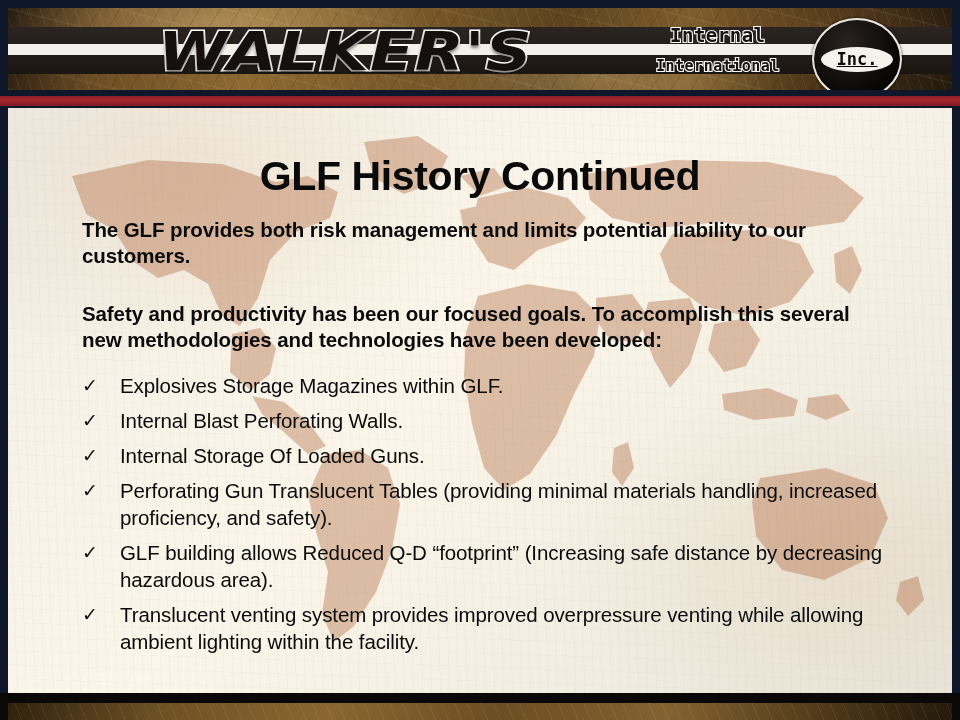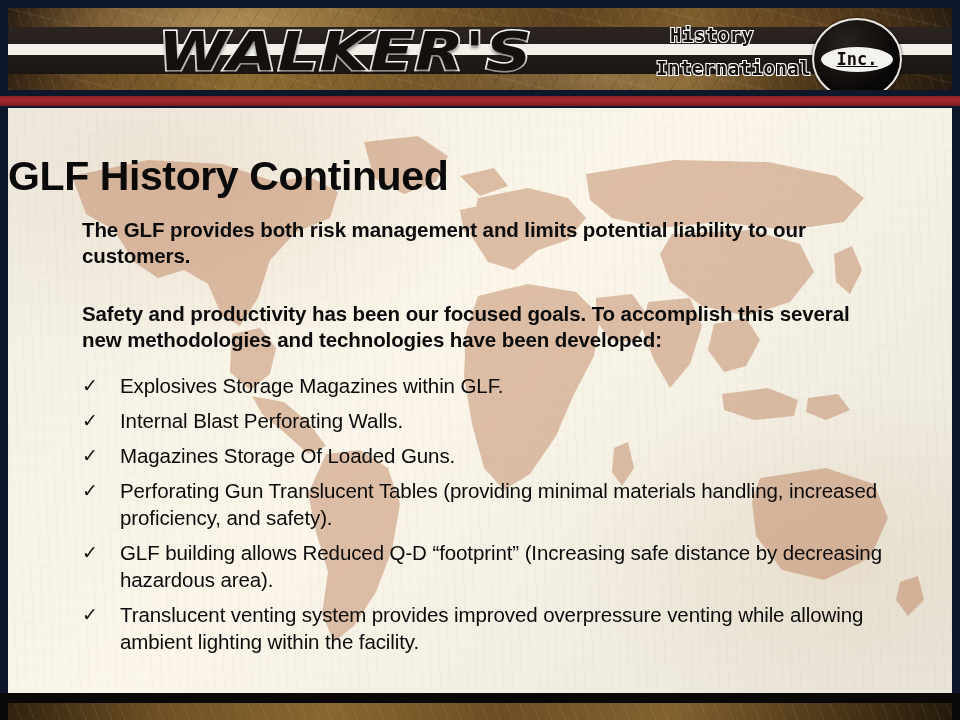--- a/index.html
+++ b/index.html
@@ -107,21 +107,21 @@
     font-family: "DejaVu Sans Mono", monospace;
     font-size: 19px;
     font-weight: bold;
     color: #18120f;
     -webkit-text-stroke: 2.2px #ffffff;
     paint-order: stroke fill;
     white-space: nowrap;
     letter-spacing: 0.5px;
   }
   #subword-holdings { top: 0px; left: 14px; }
-  #subword-international { top: 33px; left: 0px; font-size: 19px; }
+  #subword-international { top: 33px; left: 0px; font-size: 15px; }
 
   
   #inc-badge {
     position: absolute;
     left: 804px;
     top: 10px;
     width: 86px;
     height: 78px;
     border-radius: 50%;
     background: radial-gradient(circle at 38% 30%, #2a2320 0%, #0b0908 62%, #000 100%);
@@ -195,21 +195,21 @@
     pointer-events: none;
   }
   #world-map path { fill: #b5714a; }
 
   
   #slide-title {
     position: absolute;
     left: 0;
     top: 18px;
     width: 944px;
-    text-align: left;
+    text-align: center;
     font-family: "Liberation Sans", sans-serif;
     font-size: 41px;
     font-weight: bold;
     color: #0a0a0a;
     letter-spacing: -0.4px;
   }
 
   
   .para {
     position: absolute;
@@ -311,21 +311,21 @@
 <div id="slide">
 
   <div id="header-banner">
     <div class="crumple"></div>
     <div id="header-band-dark"></div>
     <div id="header-band-white"></div>
 
     <div id="wordmark">WALKER'S</div>
 
     <div id="sub-words">
-      <div class="subword" id="subword-holdings">History</div>
+      <div class="subword" id="subword-holdings">Internal</div>
       <div class="subword" id="subword-international">International</div>
     </div>
 
     <div id="inc-badge">
       <div id="inc-ellipse">
         <span id="inc-text">Inc.</span>
       </div>
     </div>
   </div>
 
@@ -393,21 +393,21 @@
       <li class="bullet-item">
         <span class="bullet-mark">✓</span>
         <span class="bullet-text">Explosives Storage Magazines within GLF.</span>
       </li>
       <li class="bullet-item">
         <span class="bullet-mark">✓</span>
         <span class="bullet-text">Internal Blast Perforating Walls.</span>
       </li>
       <li class="bullet-item">
         <span class="bullet-mark">✓</span>
-        <span class="bullet-text">Magazines Storage Of Loaded Guns.</span>
+        <span class="bullet-text">Internal Storage Of Loaded Guns.</span>
       </li>
       <li class="bullet-item">
         <span class="bullet-mark">✓</span>
         <span class="bullet-text">Perforating Gun Translucent Tables (providing minimal materials handling, increased proficiency, and safety).</span>
       </li>
       <li class="bullet-item">
         <span class="bullet-mark">✓</span>
         <span class="bullet-text">GLF building allows Reduced Q-D “footprint” (Increasing safe distance by decreasing hazardous area).</span>
       </li>
       <li class="bullet-item">

